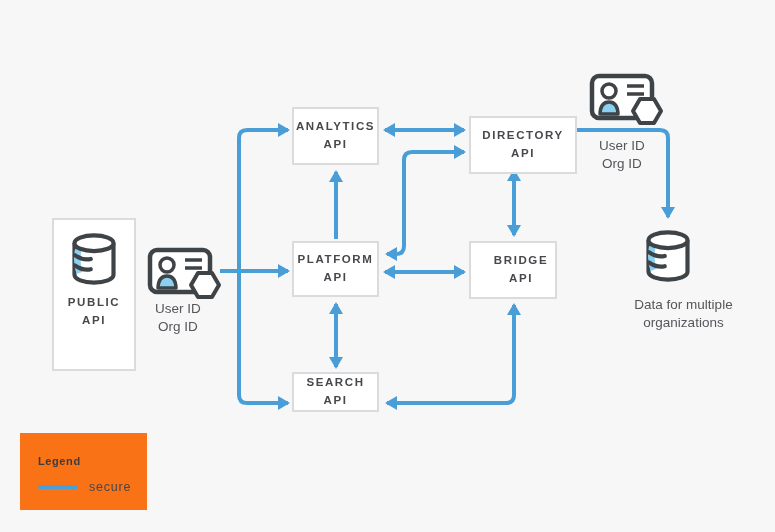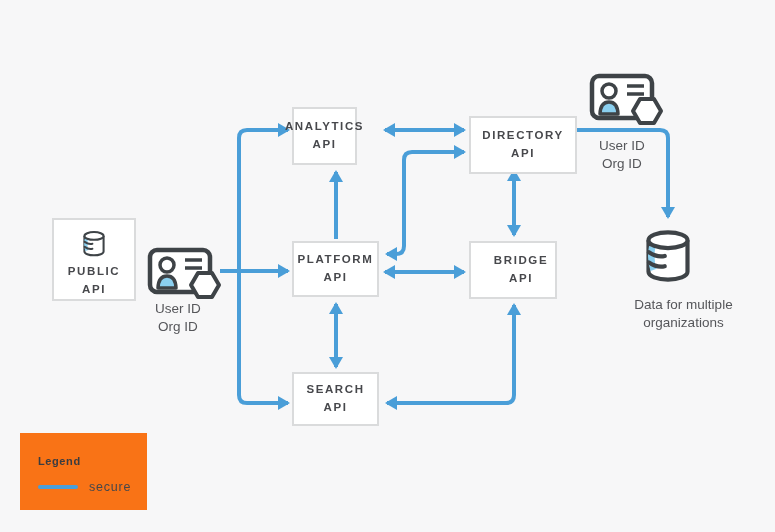--- a/index.html
+++ b/index.html
@@ -13,26 +13,26 @@
 
   
   .node{
     position:absolute;box-sizing:border-box;
     background:#ffffff;border:2px solid #dadbdc;
     display:flex;flex-direction:column;align-items:center;justify-content:center;
     color:#47484c;font-weight:bold;font-size:11.5px;letter-spacing:1.6px;
     line-height:1.55;text-align:center;
   }
   .node .nline{display:block;white-space:nowrap;}
-  .node-analytics{left:292px;top:107px;width:65px;height:58px;}
+  .node-analytics{left:292px;top:107px;width:87px;height:58px;}
   .node-directory{left:469px;top:116px;width:108px;height:58px;}
   .node-platform{left:292px;top:241px;width:87px;height:56px;}
   .node-bridge{left:469px;top:241px;width:88px;height:58px;padding-left:16px;}
-  .node-search{left:292px;top:372px;width:87px;height:54px;}
-  .node-public{left:52px;top:218px;width:84px;height:83px;justify-content:flex-start;padding-top:10px;}
+  .node-search{left:292px;top:372px;width:87px;height:40px;}
+  .node-public{left:52px;top:218px;width:84px;height:153px;justify-content:flex-start;padding-top:10px;}
   .node-public .nlabel{margin-top:6px;}
 
   
   .icon-abs{position:absolute;}
   .card-left{left:147px;top:245px;}
   .card-right{left:589px;top:71px;}
   .db-right{left:642px;top:227px;}
 
   
   .caption{

